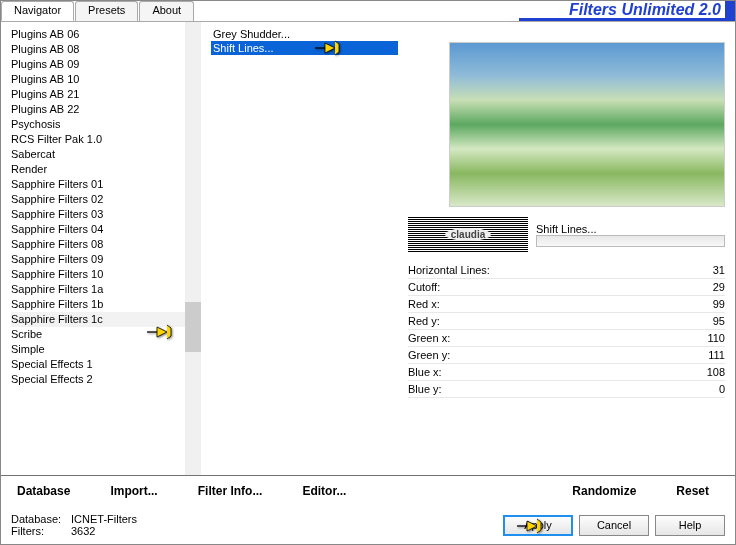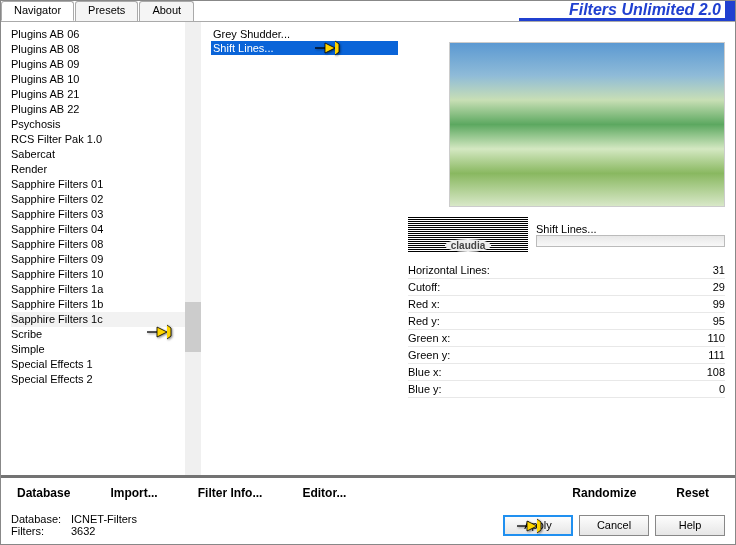--- a/index.html
+++ b/index.html
@@ -21,30 +21,30 @@
 .scroll1 { width: 16px; background: #f0f0f0; position: relative; }
 .thumb1 { position: absolute; left: 0; width: 16px; height: 50px; top: 280px; background: #ccc; }
 
 .col2 { width: 202px; padding: 5px 5px 5px 10px; }
 .list2-item { padding: 0 2px; cursor: pointer; height: 14px; line-height: 14px; }
 .list2-item.sel { background: #0a64d8; color: #fff; }
 
 .col3 { flex: 1; padding: 5px 10px 5px 5px; display: flex; flex-direction: column; }
 .preview { width: 276px; height: 165px; border: 1px solid #ccc; background: linear-gradient(to bottom, #5b99d2 0%, #8fbbd8 20%, #c8dfb5 35%, #5ca860 50%, #d4e8c2 65%, #89b860 80%, #d8e8c8 100%); margin: 15px 0 0 0; align-self: flex-end; }
 .progress-row { display: flex; align-items: center; margin-top: 10px; gap: 8px; }
-.logo { width: 120px; height: 35px; background: repeating-linear-gradient(0deg, #000 0, #000 1px, #fff 1px, #fff 2px); display: flex; align-items: flex-end; justify-content: center; font-size: 10px; color: #444; font-weight: bold; }
+.logo { width: 120px; height: 35px; background: repeating-linear-gradient(0deg, #000 0, #000 1px, #fff 1px, #fff 2px); display: flex; align-items: center; justify-content: center; font-size: 10px; color: #444; font-weight: bold; }
 .logo-inner { background: #eee; padding: 1px 6px; border-radius: 50%; }
 .progress-label { flex: 1; font-size: 11px; }
 .progress-bar { width: 100%; height: 12px; border: 1px solid #bbb; background: linear-gradient(to bottom, #e8e8e8, #f8f8f8); }
 .params { margin-top: 10px; }
 .param-row { display: flex; border-bottom: 1px solid #e8e8e8; padding: 1px 0; height: 17px; align-items: center; }
 .param-row span:first-child { flex: 1; }
 .param-row span:last-child { width: 40px; text-align: right; }
 
-.btnrow { border-top: 3px solid #737373; padding: 6px 10px 10px 10px; display: flex; gap: 0; font-weight: bold; height: 32px; }
+.btnrow { border-top: 1px solid #737373; padding: 6px 10px 10px 10px; display: flex; gap: 0; font-weight: bold; height: 32px; }
 .btn-link { padding: 2px 6px; cursor: pointer; margin-right: 28px; font-size: 12px; }
 .btn-link:first-child { margin-left: 0; }
 .spacer { flex: 1; }
 
 .footer { padding: 6px 10px; display: flex; align-items: center; height: 36px; border-top: 0; }
 .status { font-size: 11px; }
 .status-row { display: flex; }
 .status-row .lbl { width: 60px; }
 .fbtns { display: flex; gap: 6px; margin-left: auto; }
 .fbtn { width: 70px; height: 21px; border: 1px solid #888; background: linear-gradient(#fdfdfd, #e6e6e6); cursor: pointer; font-size: 11px; }

